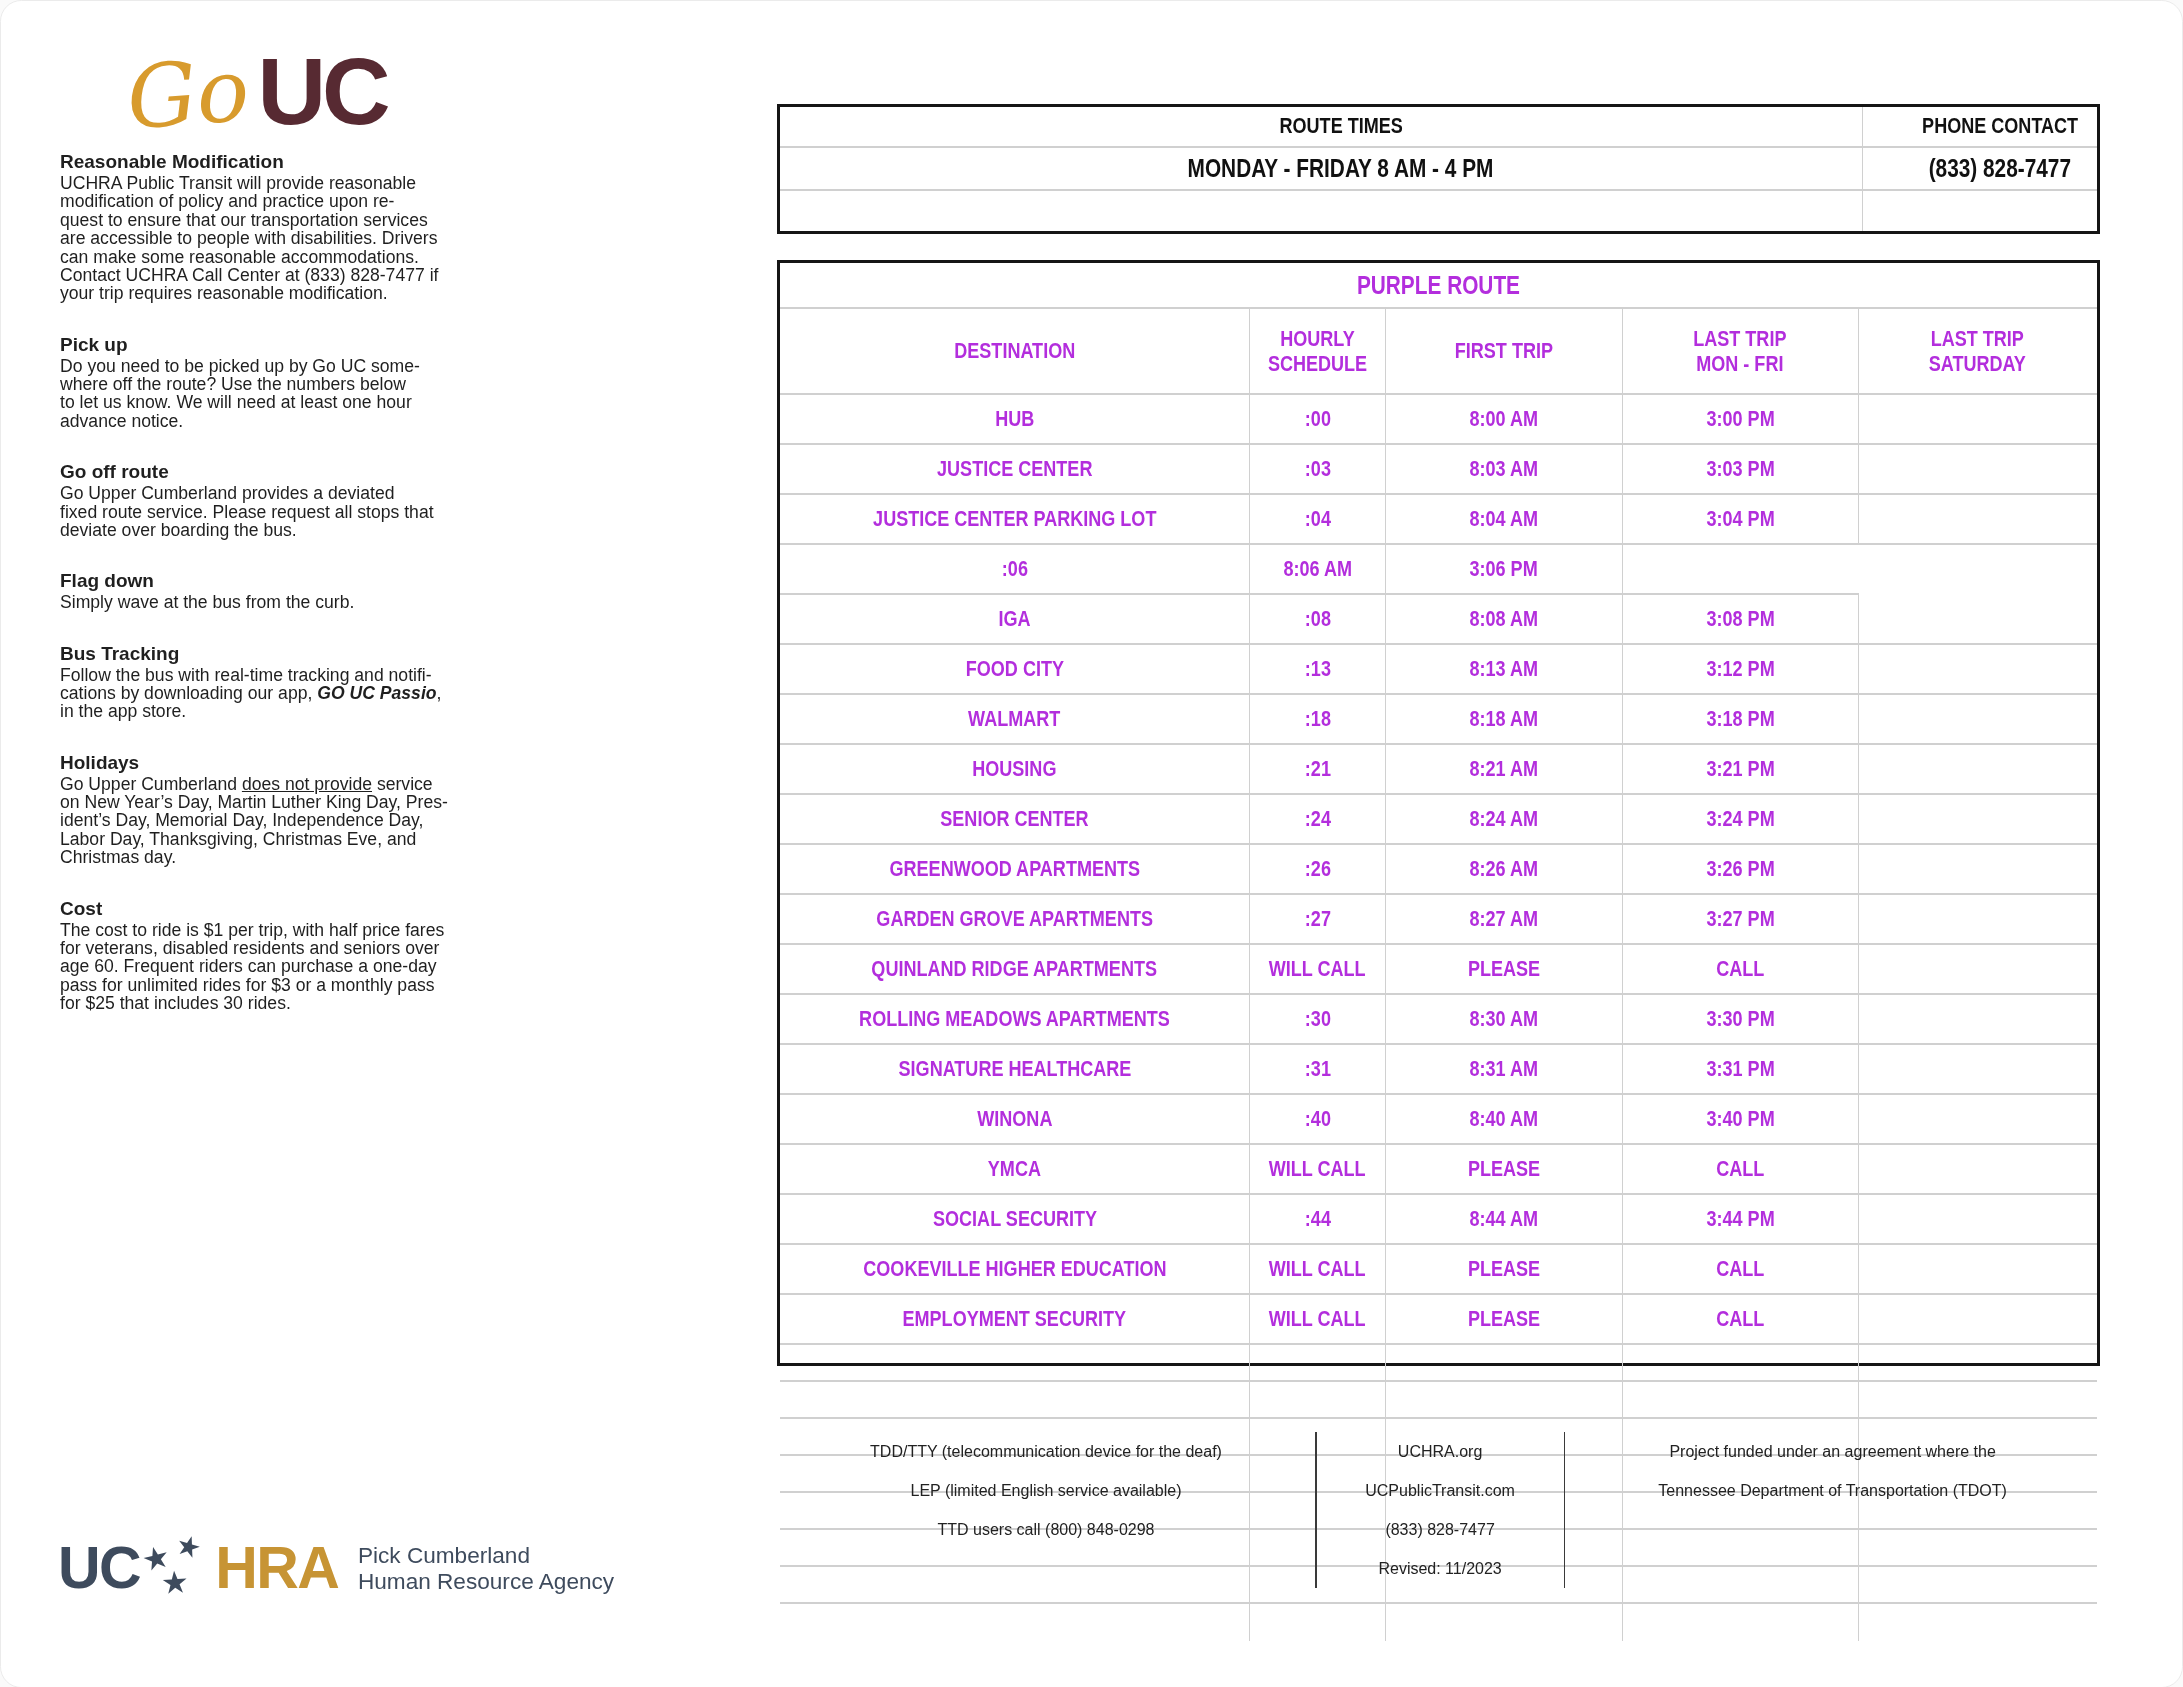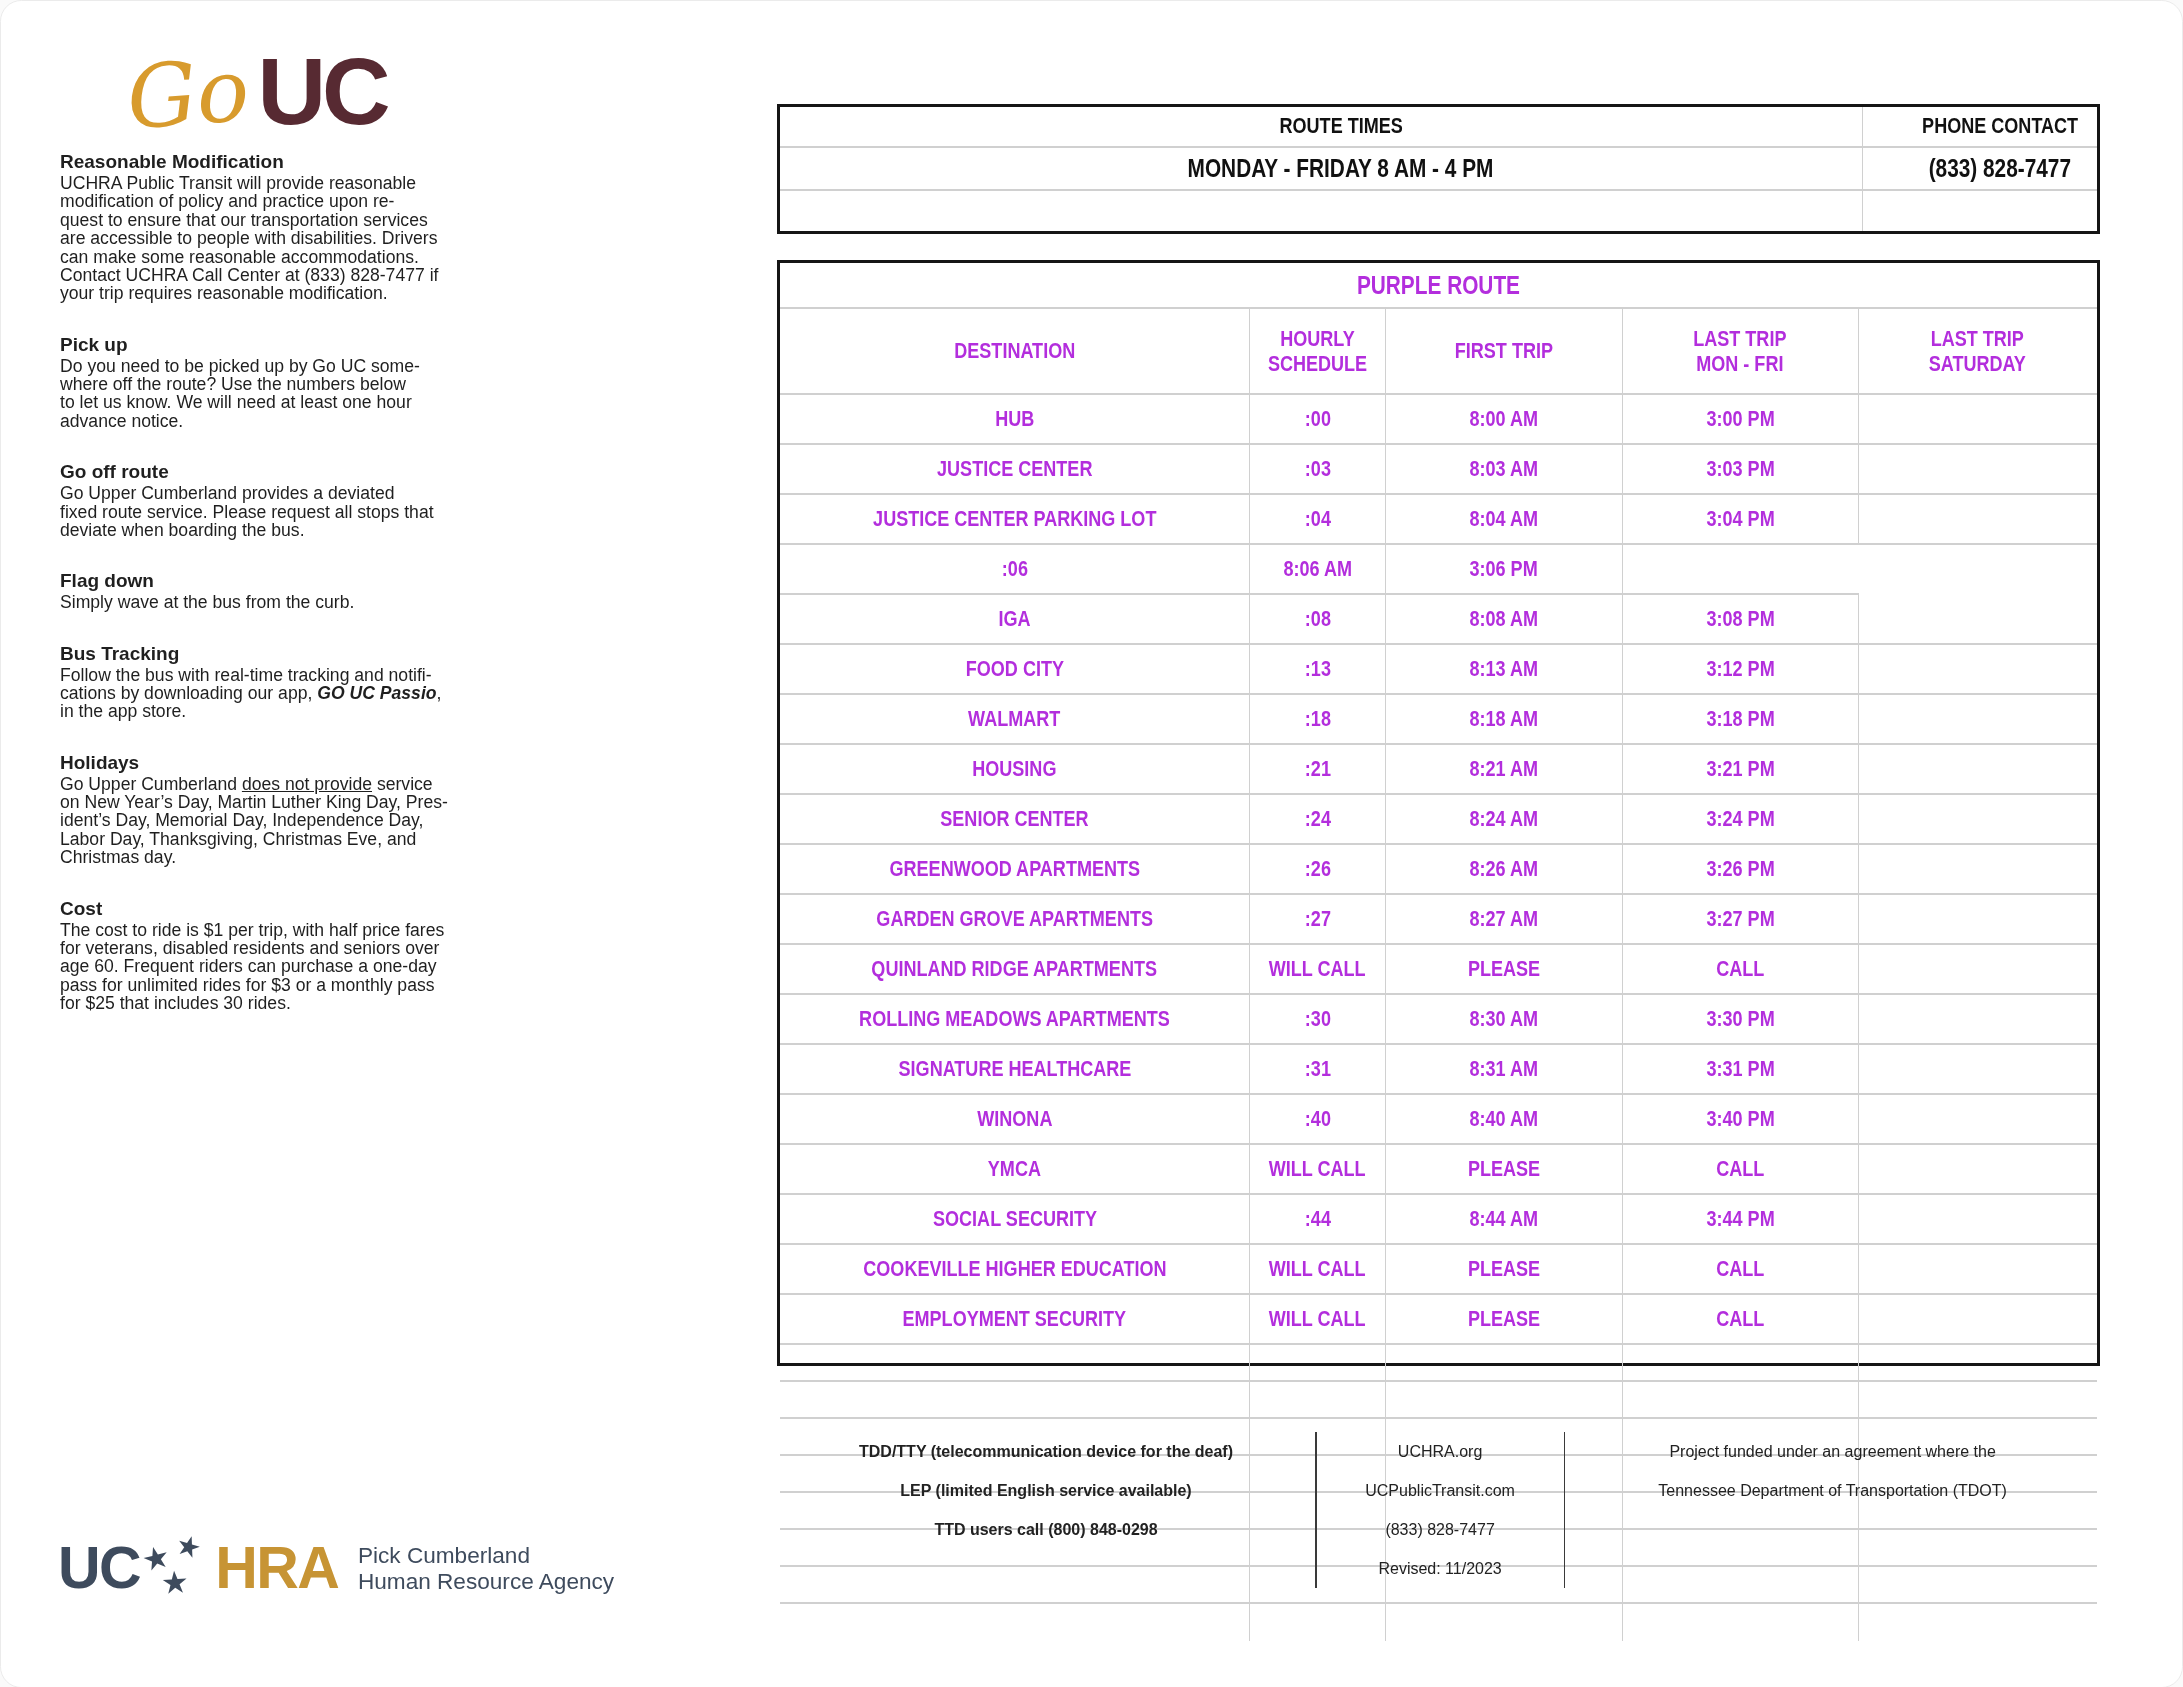--- a/index.html
+++ b/index.html
@@ -54,21 +54,21 @@
   .p-row.empty{height:37px;}
   .p-cell{display:flex;align-items:center;justify-content:center;
     border-right:1.6px solid #d0d0d0;border-bottom:2.5px solid #d0d0d0;box-sizing:border-box;}
   .p-cell.last{border-right:none;}
   .p-row:last-child .p-cell{border-bottom:none;}
   .p-cell .cond{font-size:22px;}
   
   .footer{position:absolute;left:776px;top:1431px;width:1323px;height:161px;
     display:flex;align-items:flex-start;}
   .f-col{display:flex;flex-direction:column;}
-  .f-col.c0{width:538px;font-weight:bold;}
+  .f-col.c0{width:538px;}
   .f-col.c1{width:247px;}
   .f-col.c2{flex:1;}
   .f-ln{height:39px;display:flex;align-items:center;justify-content:center;
     font-size:16px;color:#222;white-space:nowrap;}
   .f-div{width:1.6px;height:156px;background:#3a3a3a;}
   
   .uchra{position:absolute;left:57px;top:1532px;display:flex;align-items:center;}
   .uchra-uc{font-size:59px;font-weight:bold;color:var(--slate,#3e4b5d);
     letter-spacing:-1.6px;line-height:1;}
   .stars{position:relative;width:72px;height:71px;margin:0 1.6px;}
@@ -105,21 +105,21 @@
         <div class="sec-h">Pick up</div>
         <div class="sec-ln">Do you need to be picked up by Go UC some-</div>
         <div class="sec-ln">where off the route? Use the numbers below</div>
         <div class="sec-ln">to let us know. We will need at least one hour</div>
         <div class="sec-ln">advance notice.</div>
       </div>
       <div class="sec">
         <div class="sec-h">Go off route</div>
         <div class="sec-ln">Go Upper Cumberland provides a deviated</div>
         <div class="sec-ln">fixed route service. Please request all stops that</div>
-        <div class="sec-ln">deviate when boarding the bus.</div>
+        <div class="sec-ln">deviate over boarding the bus.</div>
       </div>
       <div class="sec">
         <div class="sec-h">Flag down</div>
         <div class="sec-ln">Simply wave at the bus from the curb.</div>
       </div>
       <div class="sec">
         <div class="sec-h">Bus Tracking</div>
         <div class="sec-ln">Follow the bus with real-time tracking and notifi-</div>
         <div class="sec-ln"><span>cations by downloading our app, </span><span class="bi">GO UC Passio</span><span>,</span></div>
         <div class="sec-ln">in the app store.</div>

